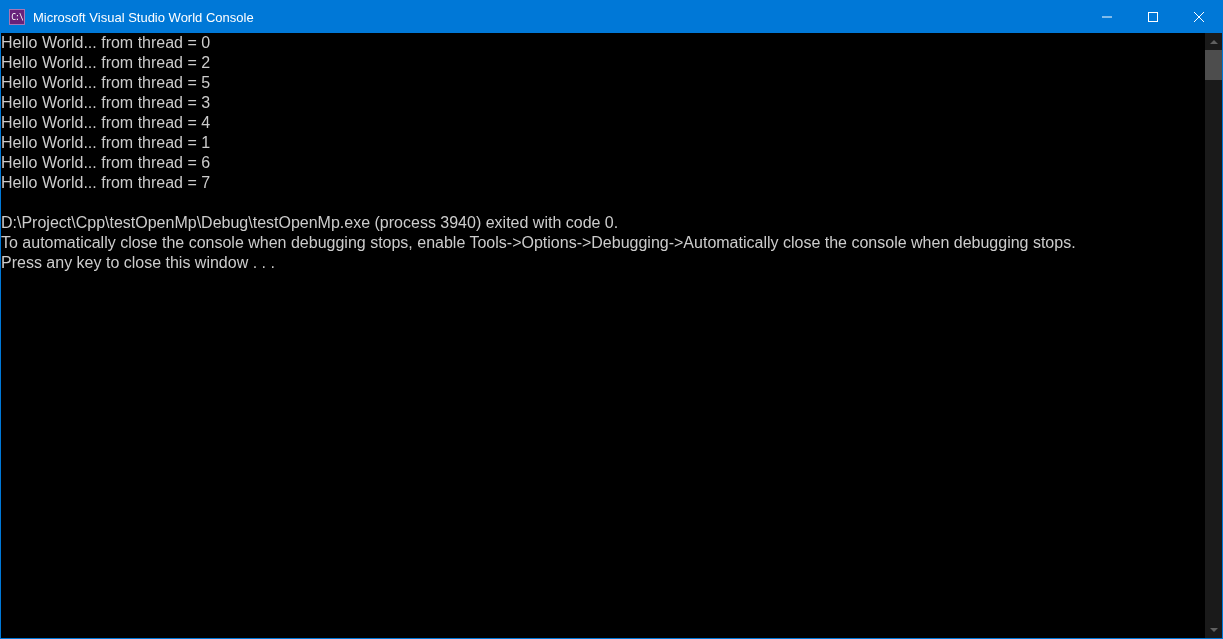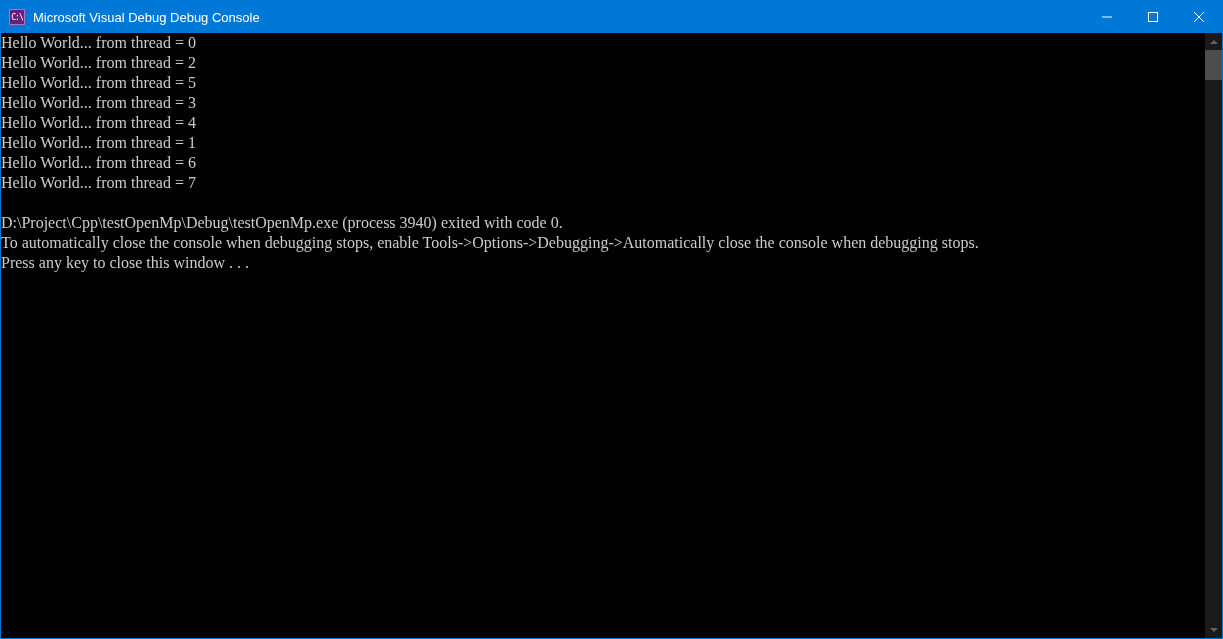--- a/index.html
+++ b/index.html
@@ -68,21 +68,21 @@
     }
     .client {
       flex: 1;
       background: #000000;
       position: relative;
       display: flex;
     }
     .console-content {
       flex: 1;
       color: #cccccc;
-      font-family: Liberation Serif, serif;
+      font-family: Liberation Sans, sans-serif;
       font-size: 16px;
       line-height: 20px;
       white-space: pre-wrap;
       word-break: break-all;
       padding: 0;
       overflow: hidden;
     }
     .scrollbar {
       width: 17px;
       background: #1a1a1a;
@@ -112,21 +112,21 @@
       height: 30px;
       background: #4d4d4d;
     }
   </style>
 </head>
 <body>
 
 <div class="window">
   <div class="titlebar">
     <div class="titlebar-icon">C:\</div>
-    <div class="titlebar-title">Microsoft Visual Debug Debug Console</div>
+    <div class="titlebar-title">Microsoft Visual Studio World Console</div>
     <div class="win-controls">
       <div class="win-btn">
         <svg viewBox="0 0 10 10">
             <line x1="0" y1="5" x2="10" y2="5" stroke="#fff" stroke-width="1"></line>
           </svg>
       </div>
       <div class="win-btn">
         <svg viewBox="0 0 10 10">
             <rect x="0.5" y="0.5" width="9" height="9" stroke="#fff" stroke-width="1" fill="none"></rect>
           </svg>

